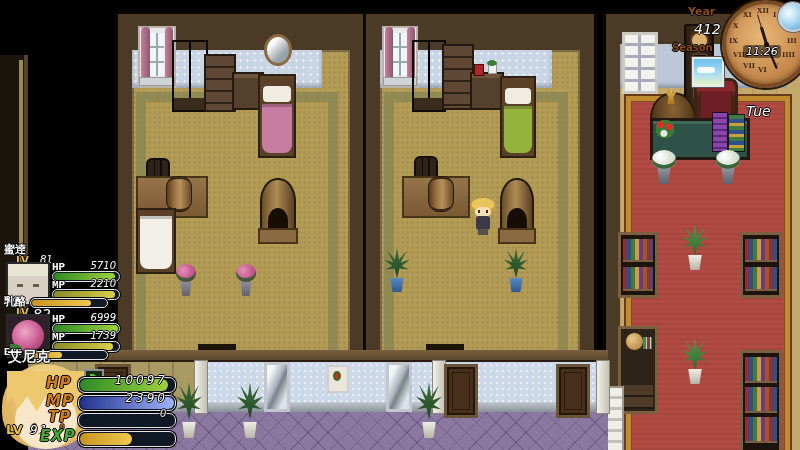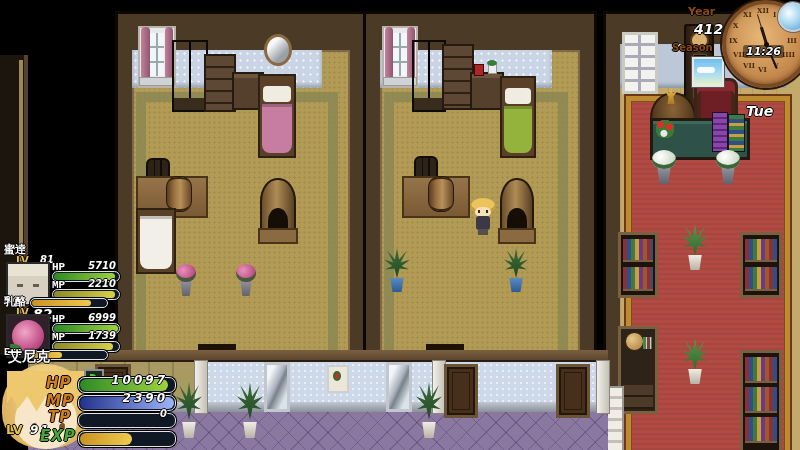--- a/index.html
+++ b/index.html
@@ -1,20 +1,20 @@
 <!DOCTYPE html>
 <html><head>
 <meta charset="utf-8">
 <style>
   html,body{margin:0;padding:0;background:#000;}
   .stage{position:relative;width:800px;height:450px;background:#000;overflow:hidden;
          font-family:"DejaVu Sans",sans-serif;}
   .a{position:absolute;}
   .ol{text-shadow:-1px 0 0 #000,1px 0 0 #000,0 -1px 0 #000,0 1px 0 #000;}
-  .num{font-style:italic;font-weight:bold;color:#fff;}
+  .num{font-style:italic;font-weight:normal;color:#fff;}
   .bz{color:#8a4a16;font-weight:bold;}
   .gold{color:#e8c048;font-weight:bold;}
   .white{color:#fff;font-weight:bold;font-family:Liberation Mono, monospace;}
 
   
   .room{position:absolute;background:#b29b55;
         background-image:radial-gradient(rgba(90,70,20,.14) 1px,transparent 1.2px);
         background-size:5px 5px;
         border:14px solid #4a3a26;border-top-width:36px;
         box-shadow:0 0 0 3px #0a0705, inset 0 0 0 2px #7e6a48;}

